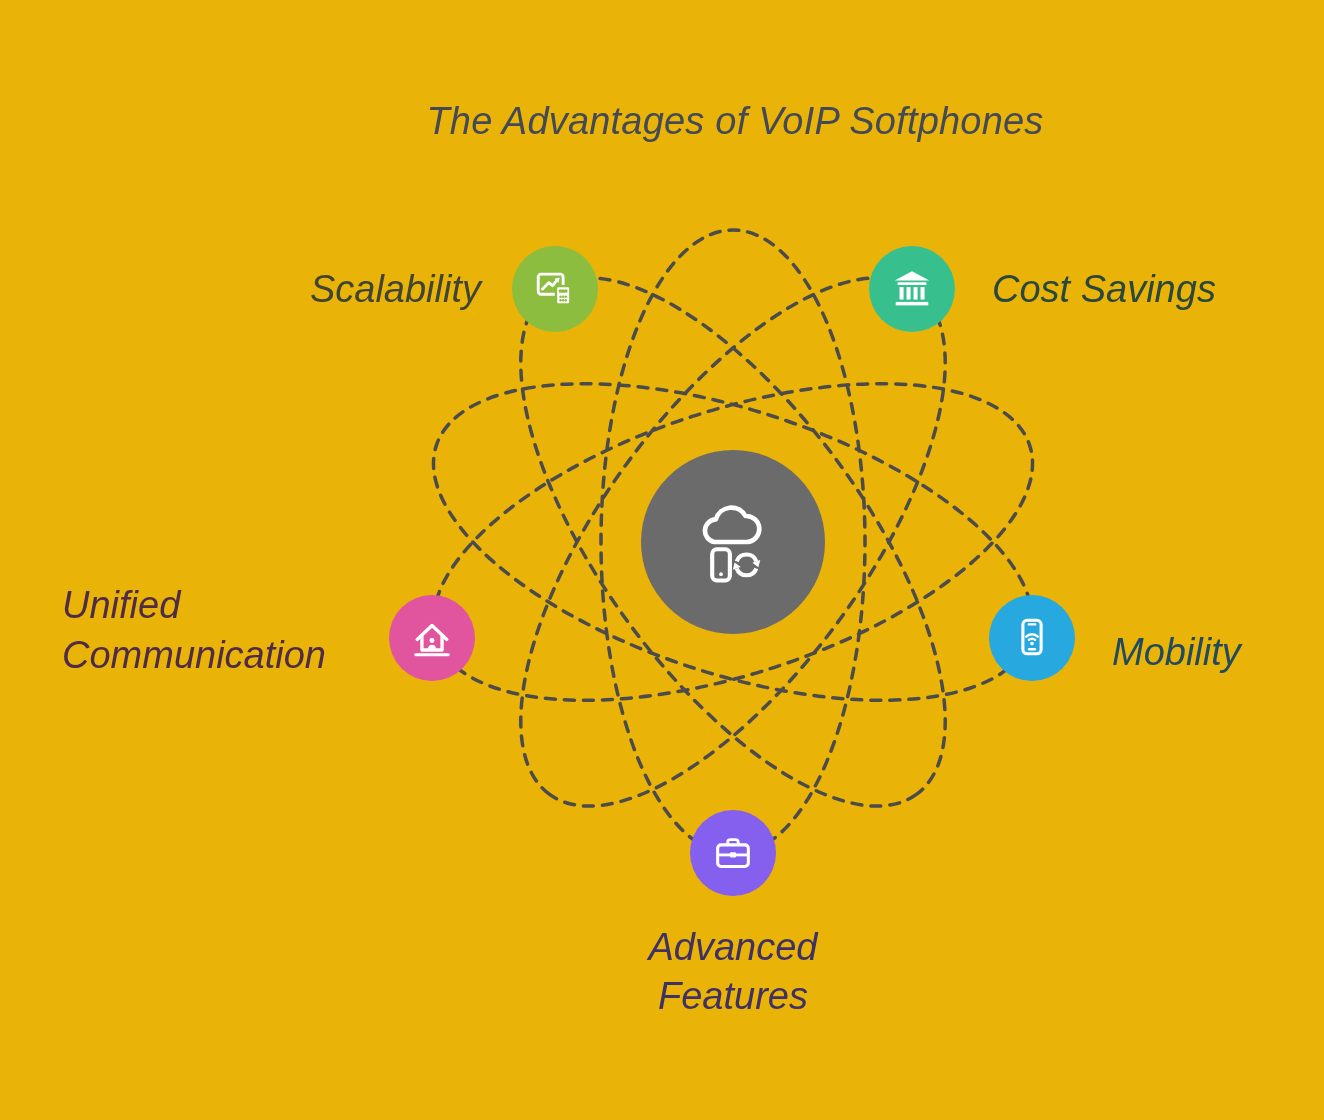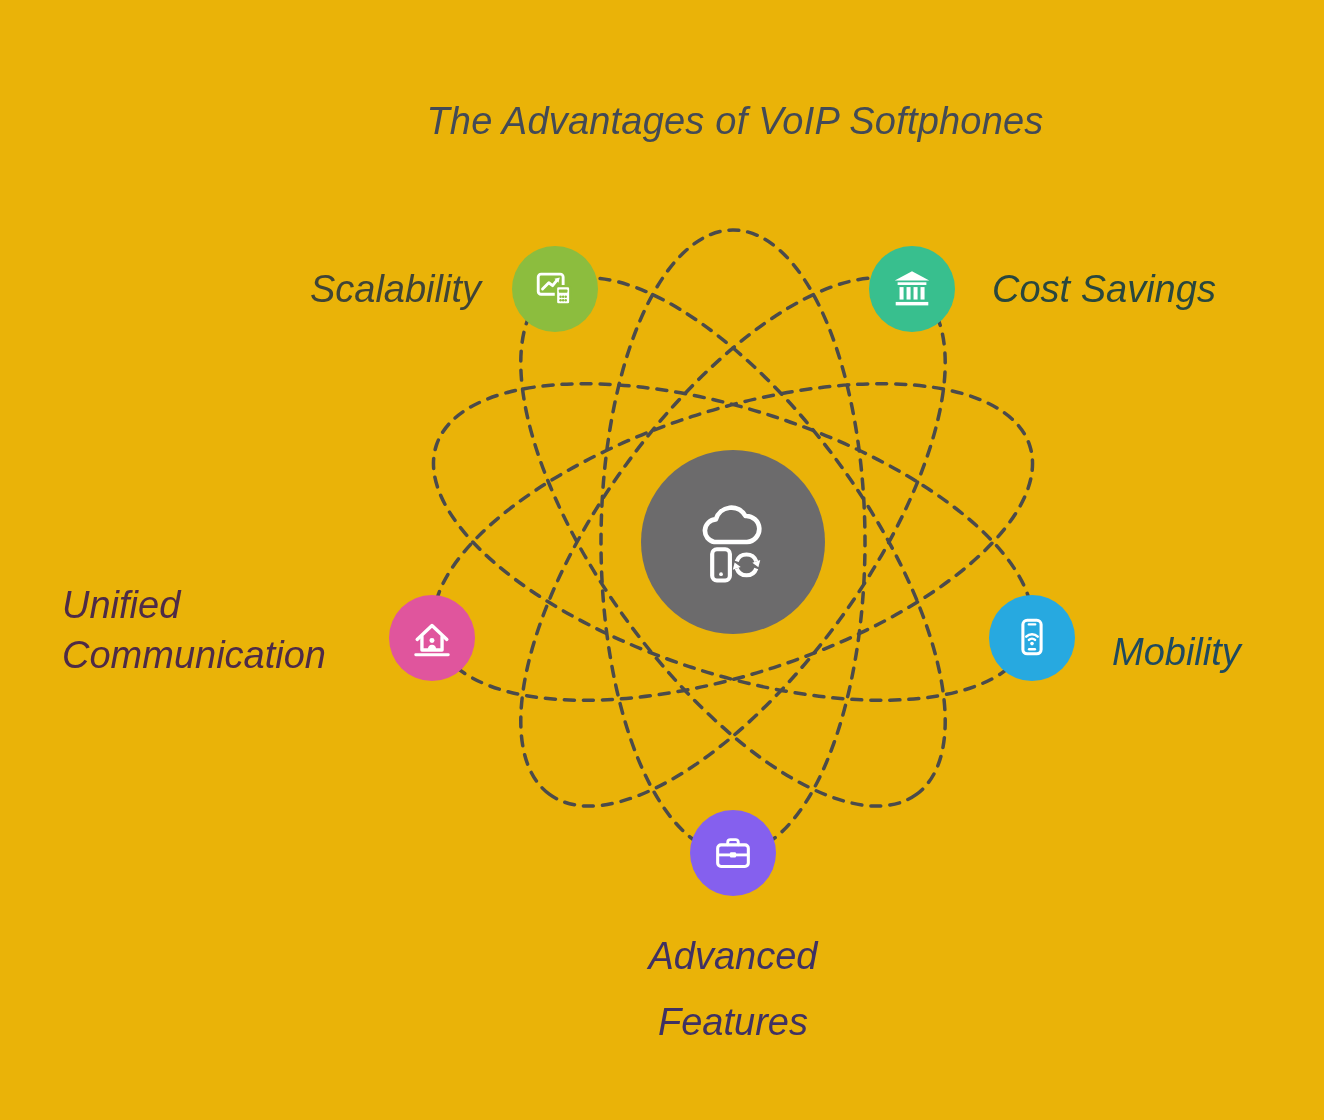--- a/index.html
+++ b/index.html
@@ -90,21 +90,21 @@
     top: 616px;
     left: 1112px;
     white-space: nowrap;
     margin-top: 14px;
   }
   .label-advanced-features {
     top: 923px;
     left: 623px;
     width: 220px;
     text-align: center;
-    line-height: 66px;
+    line-height: 49px;
   }
 </style>
 </head>
 <body>
 
 <div class="canvas">
 
   <svg class="orbits" width="1324" height="1120" viewBox="0 0 1324 1120">
     <g fill="none" stroke-width="3.5" stroke-dasharray="10 9" stroke-linecap="round" style="stroke: rgb(75, 75, 75);">
       <ellipse cx="733" cy="542" rx="312" ry="132" transform="rotate(18 733 542)"></ellipse>

